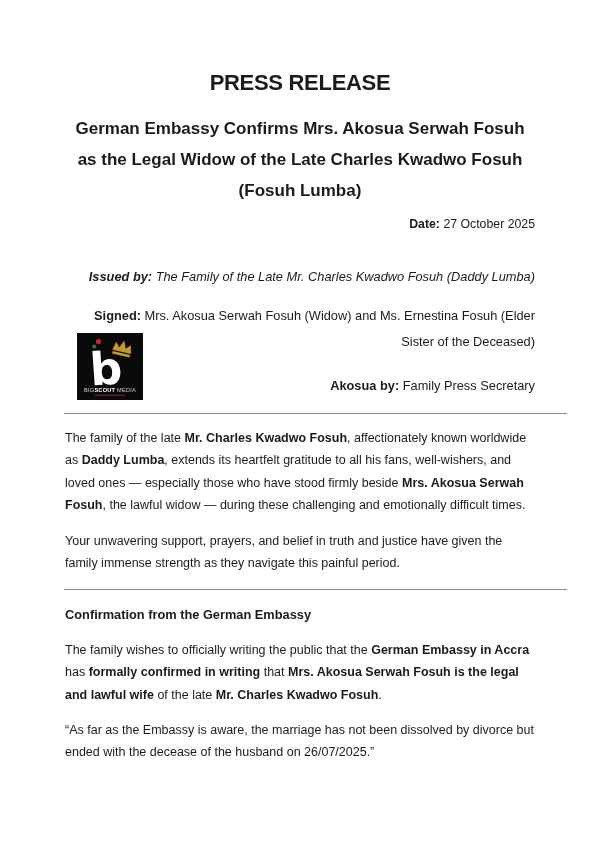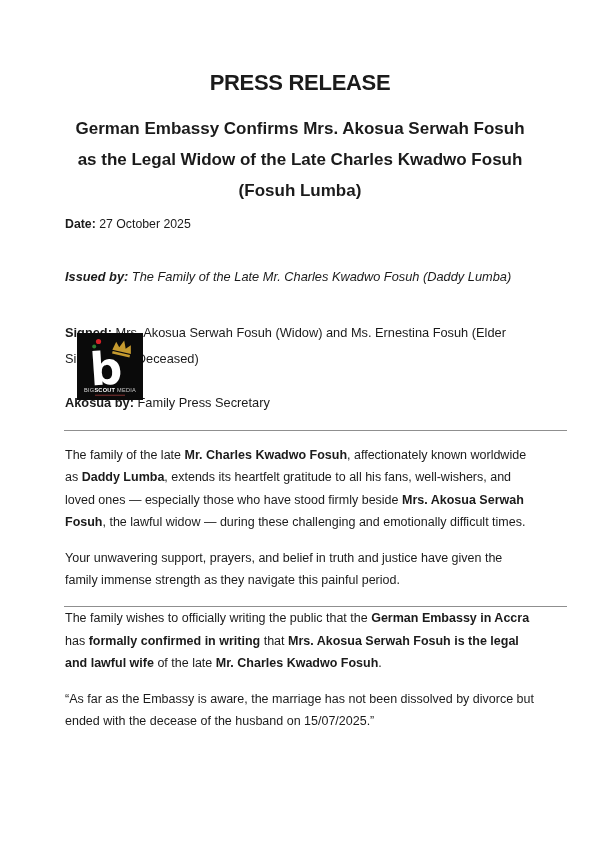--- a/index.html
+++ b/index.html
@@ -25,25 +25,25 @@
     margin: 0;
   }
   .headline {
     margin-top: 17px;
     font-size: 17px;
     font-weight: 700;
     line-height: 31px;
     text-align: center;
   }
   .headline div { white-space: nowrap; }
-  .meta { font-size: 12.8px; line-height: 20px; text-align: left; }
+  .meta { font-size: 12.8px; line-height: 20px; text-align: right; }
   .meta b { font-weight: 700; }
   .date-line { margin-top: 8px; font-size: 12.3px; }
   .issued-line { margin-top: 33px; font-style: italic; }
-  .signed-line { margin-top: 33px; line-height: 26px; max-width: 482px; margin-left: auto; margin-right: auto; }
+  .signed-line { margin-top: 16px; line-height: 26px; max-width: 482px; margin-left: auto; margin-right: auto; }
   .written-line { margin-top: 21px; }
   .rule {
     border: none;
     border-top: 1.5px solid #8f8f8f;
     width: 503px;
     margin: 0 0 0 -1px;
   }
   .rule-1 { margin-top: 17px; }
   .rule-2 { margin-top: 15px; }
   .body-copy { font-size: 12.5px; line-height: 22.4px; }
@@ -103,21 +103,22 @@
   <hr class="rule rule-1">
 
   <div class="body-copy">
 
     <p class="first"><span>The family of the late </span><b>Mr. Charles Kwadwo Fosuh</b><span>, affectionately known worldwide as </span><b>Daddy Lumba</b><span>, extends its heartfelt gratitude to all his fans, well-wishers, and loved ones — especially those who have stood firmly beside </span><b>Mrs. Akosua Serwah Fosuh</b><span>, the lawful widow — during these challenging and emotionally difficult times.</span></p>
 
     <p>Your unwavering support, prayers, and belief in truth and justice have given the family immense strength as they navigate this painful period.</p>
 
     <hr class="rule rule-2">
 
+    <h2 class="section-heading">Confirmation from the German Embassy</h2>
 
     <p><span>The family wishes to officially writing the public that the </span><b>German Embassy in Accra</b><span> has </span><b>formally confirmed in writing</b><span> that </span><b>Mrs. Akosua Serwah Fosuh is the legal and lawful wife</b><span> of the late </span><b>Mr. Charles Kwadwo Fosuh</b><span>.</span></p>
 
 
-    <p>“As far as the Embassy is aware, the marriage has not been dissolved by divorce but ended with the decease of the husband on 15/07/2025.”</p>
+    <p>“As far as the Embassy is aware, the marriage has not been dissolved by divorce but ended with the decease of the husband on 26/07/2025.”</p>
 
   </div>
 
 </div>
 
 </body></html>

